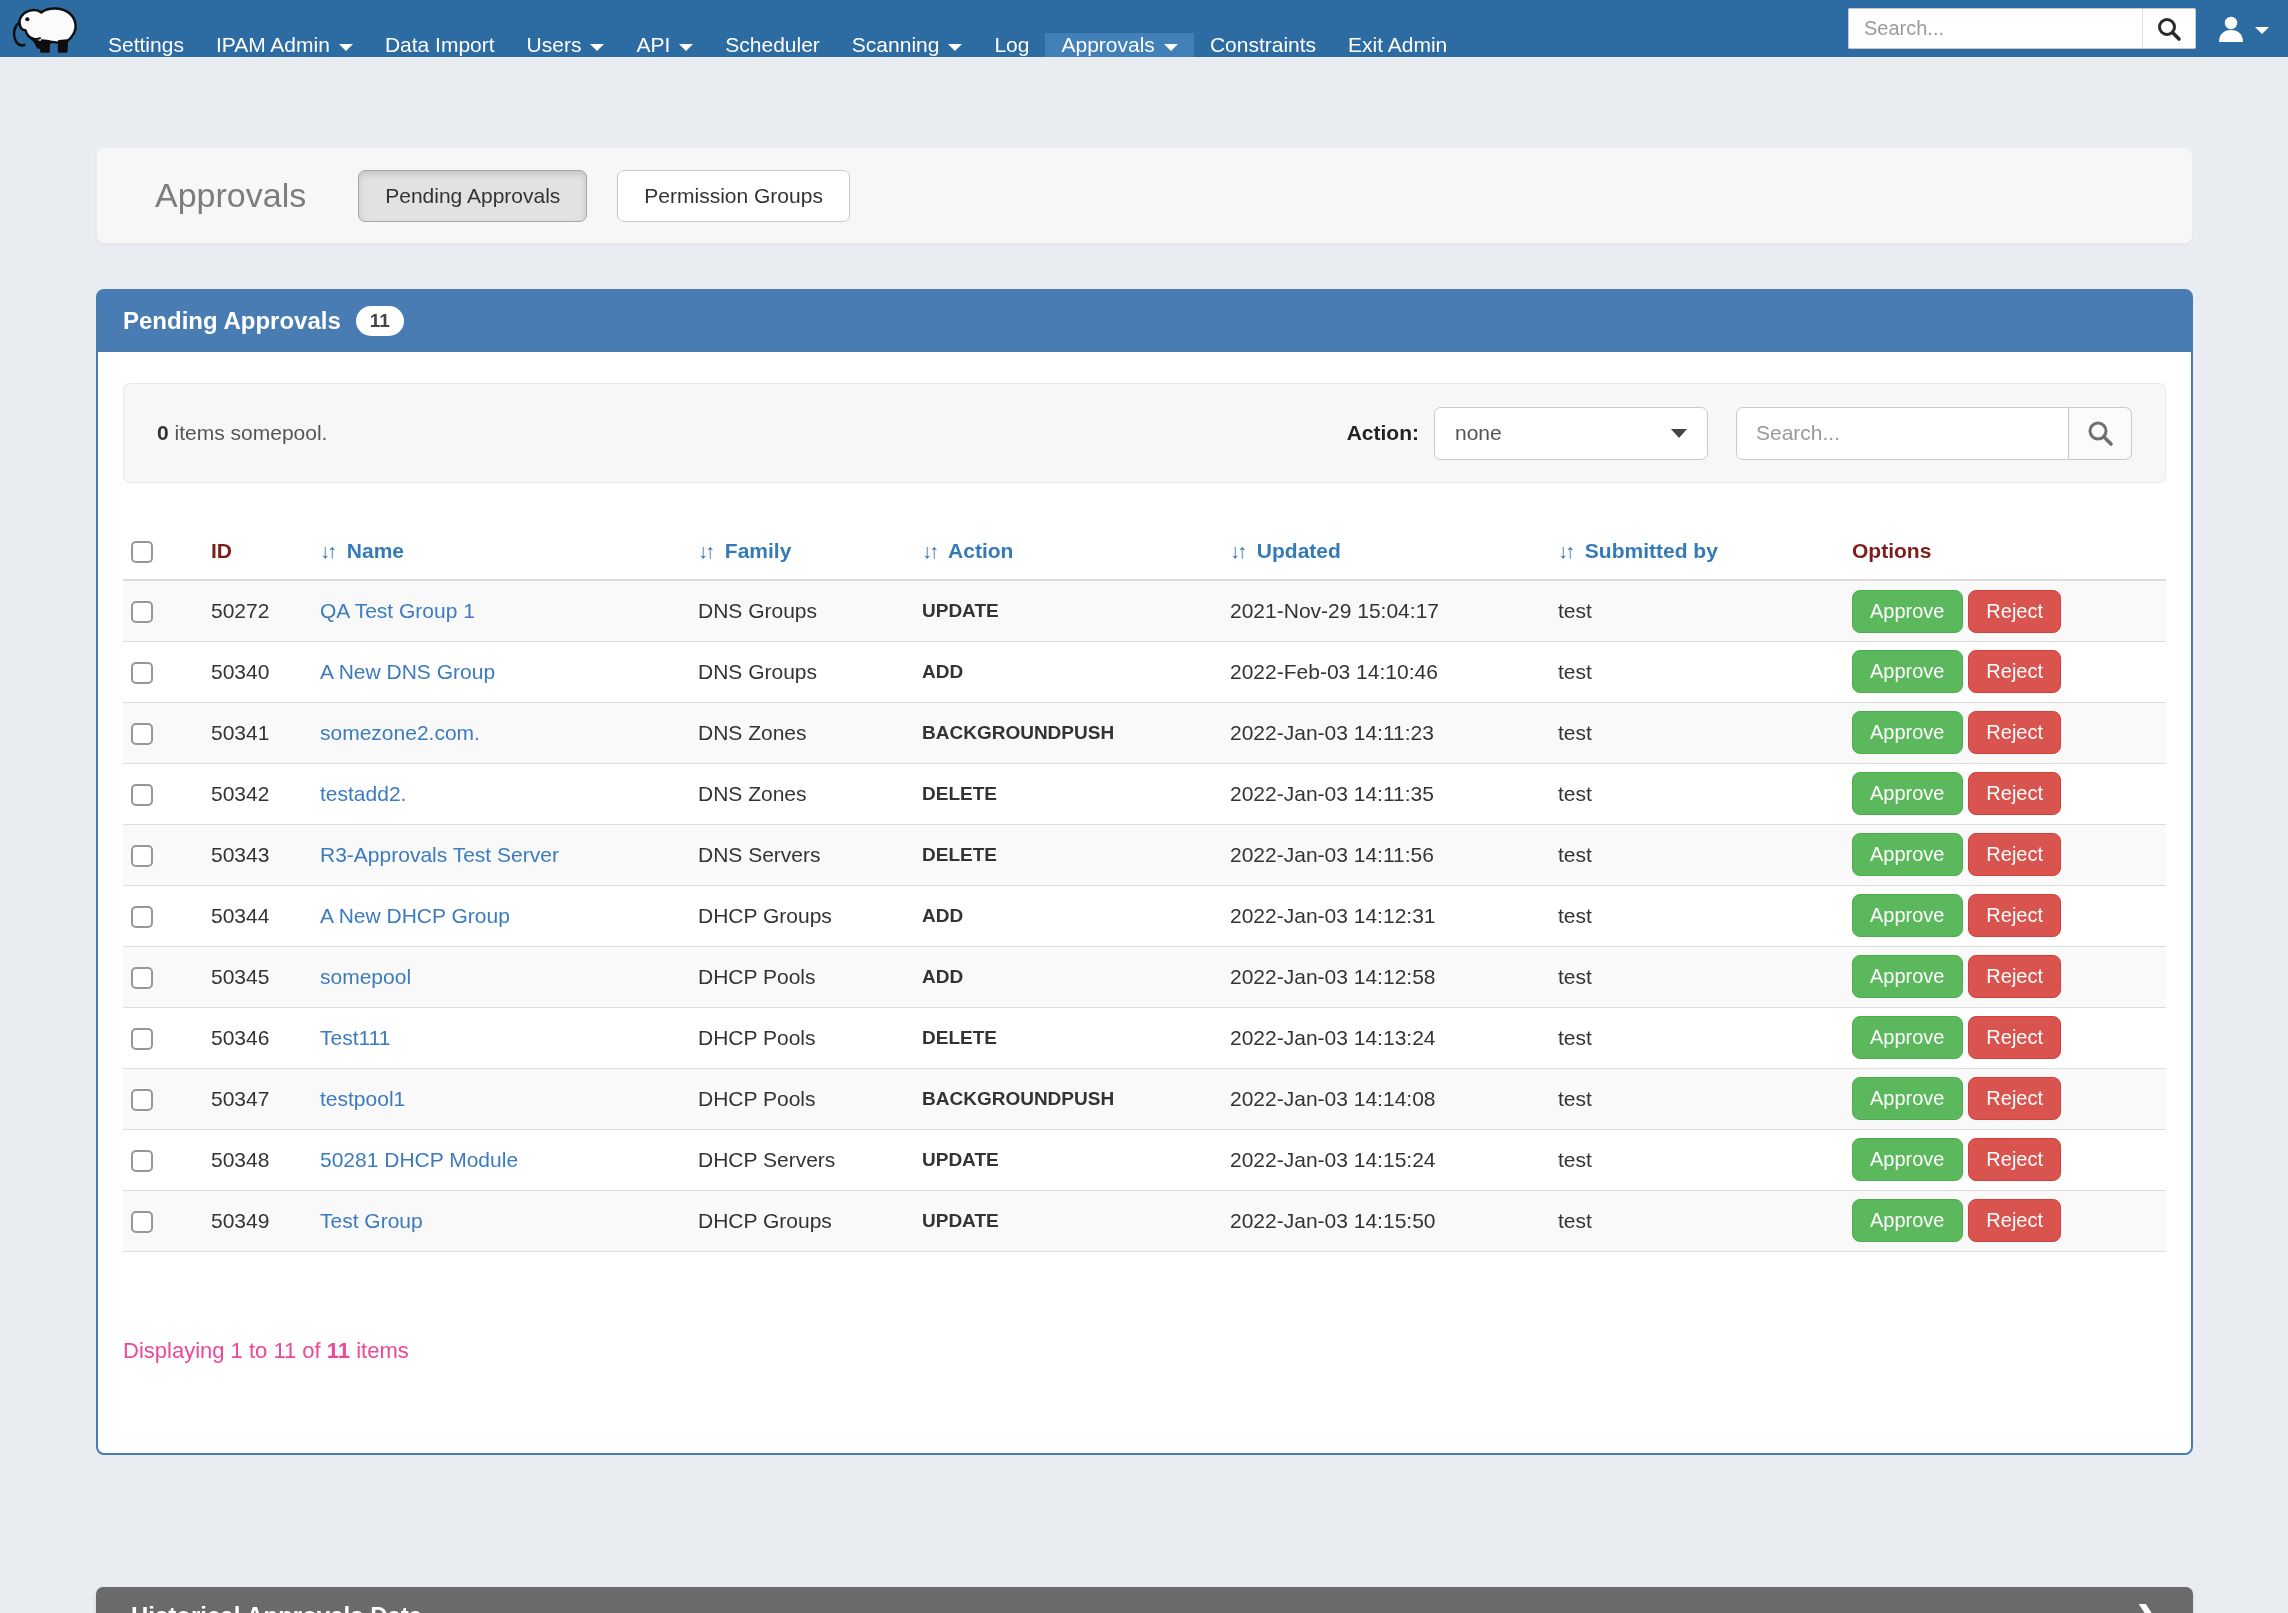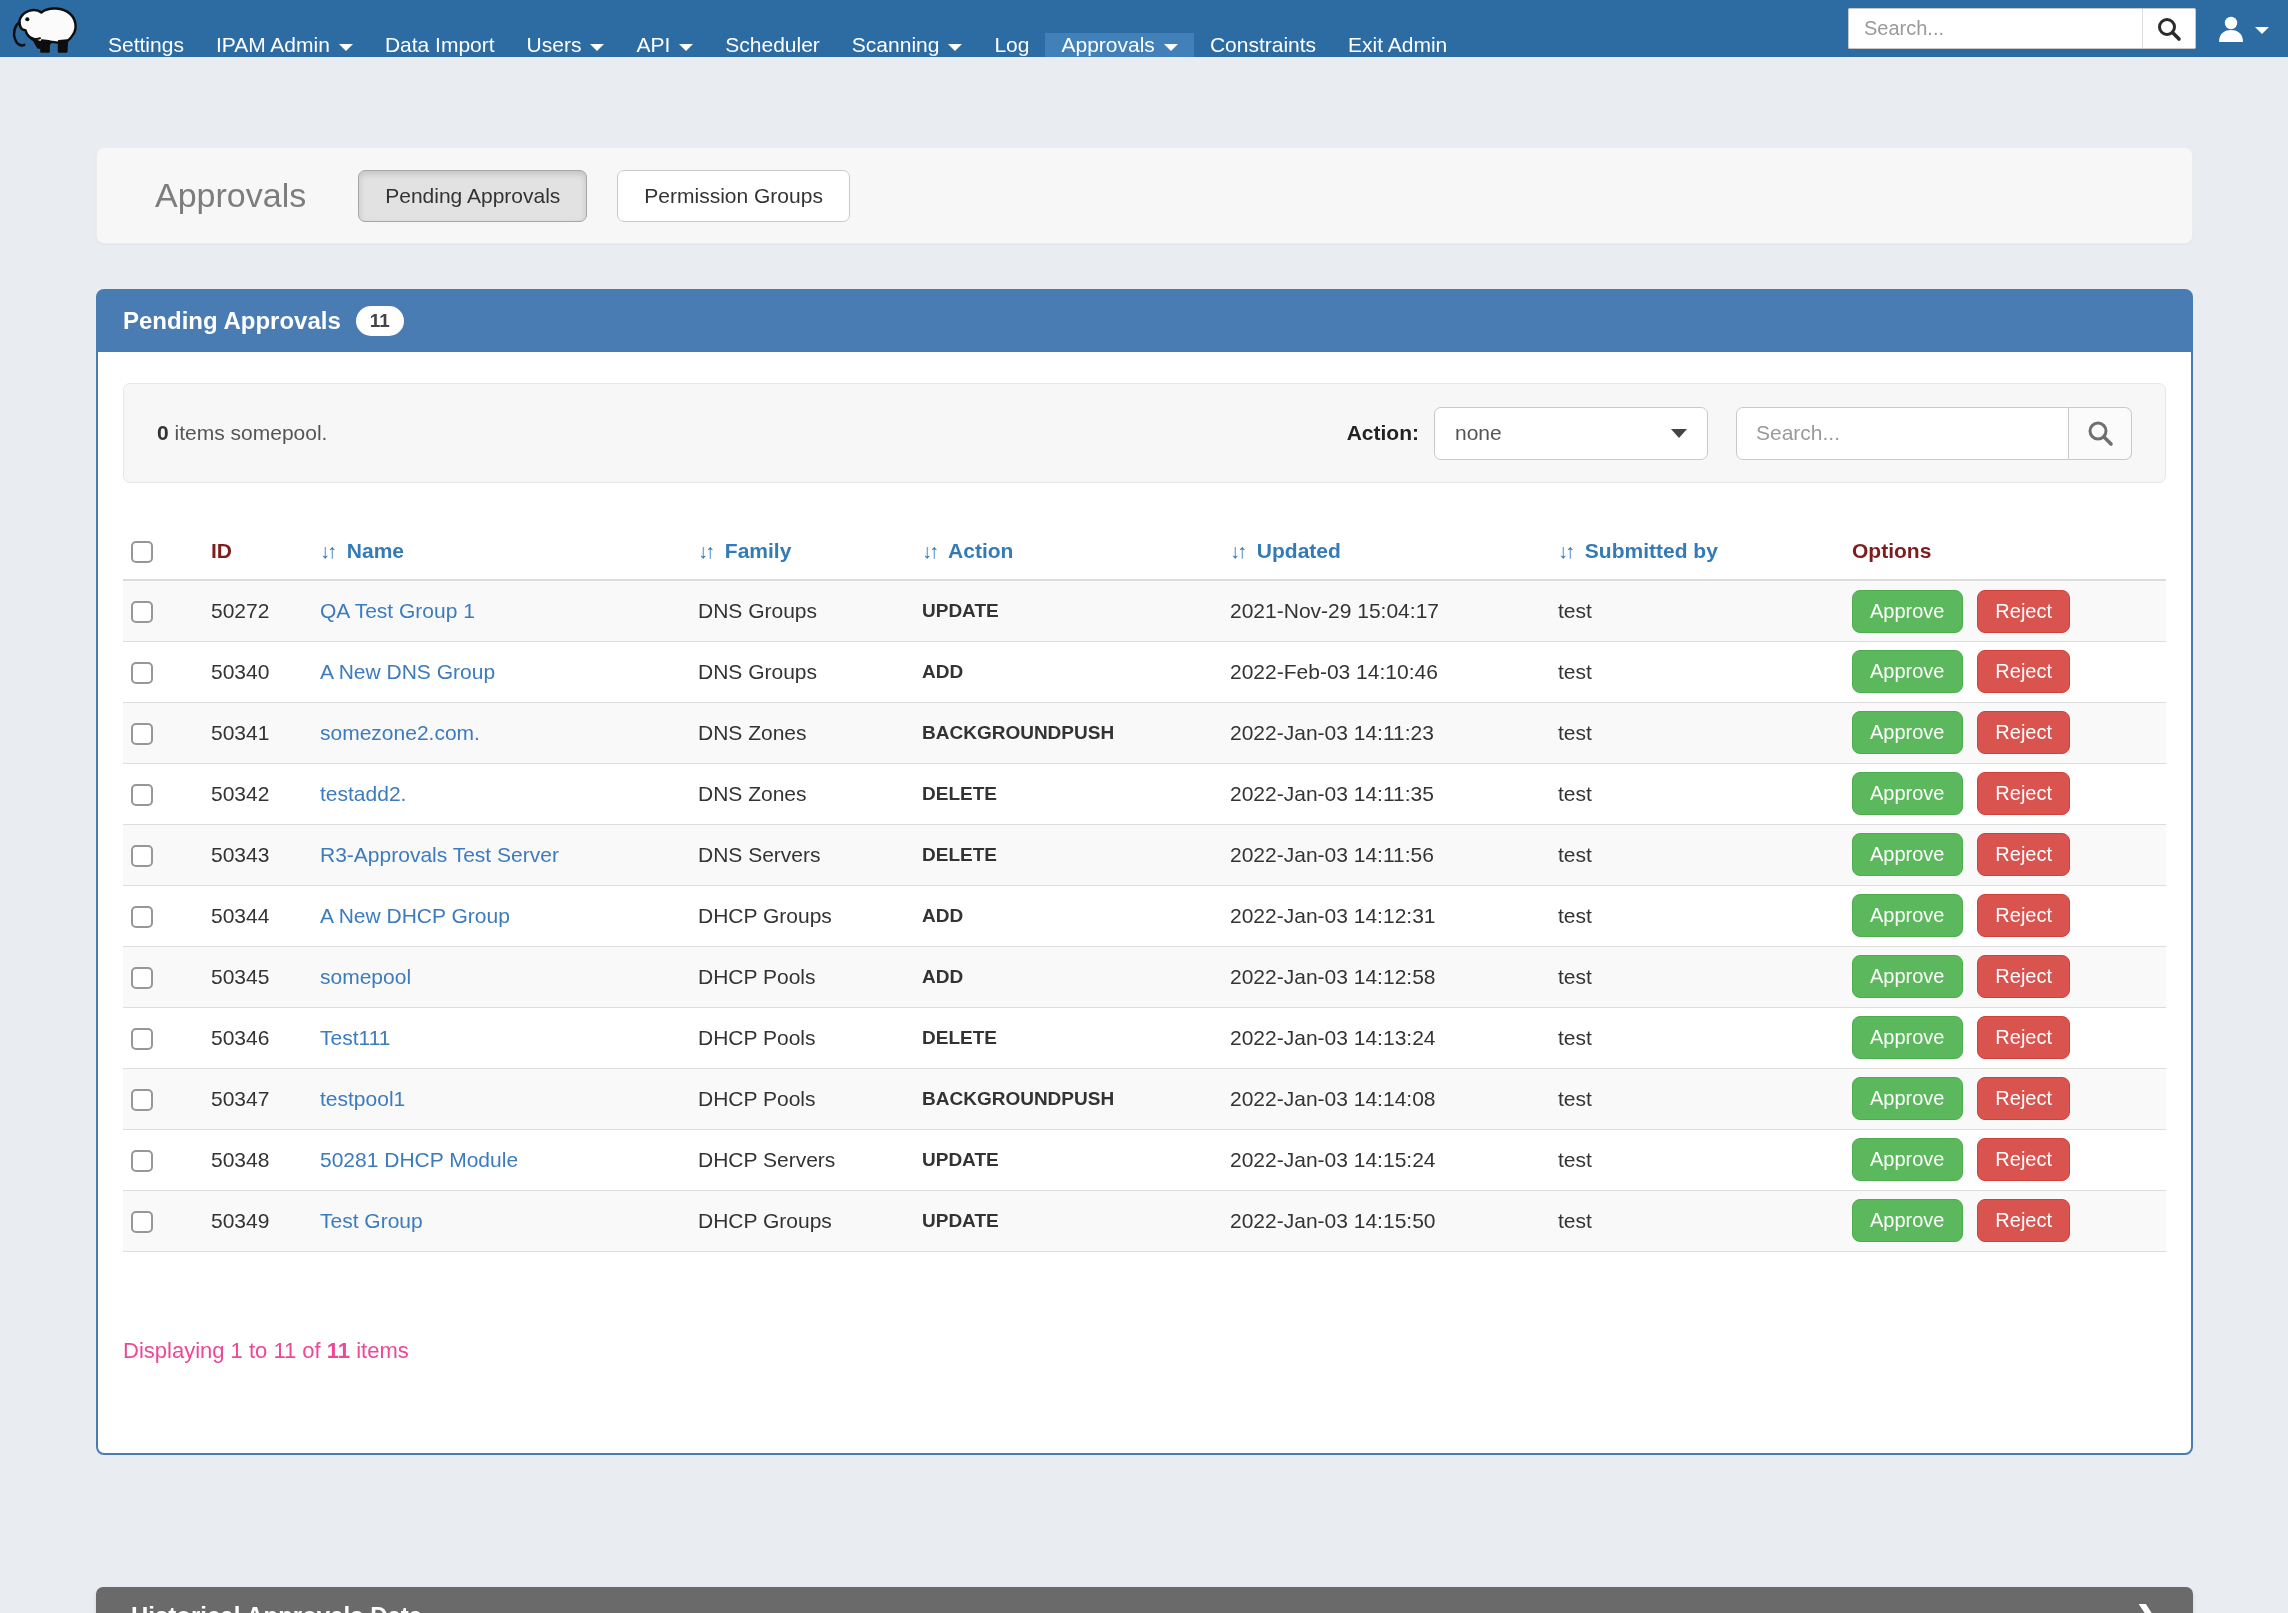--- a/index.html
+++ b/index.html
@@ -121,21 +121,21 @@
   td.c-action { font-weight: bold; font-size: 19px; }
   .checkbox {
     display: inline-block; width: 22px; height: 22px; background: #fff;
     border: 2px solid #979797; border-radius: 5px; cursor: pointer; vertical-align: middle;
   }
   .btn-approve, .btn-reject {
     color: #fff; font-size: 20px; padding: 9px 17px; border-radius: 8px; cursor: pointer;
     font-family: "Liberation Sans", sans-serif;
   }
   .btn-approve { background: #5cb85c; border: 1px solid #4cae4c; }
-  .btn-reject { background: #d9534f; border: 1px solid #d43f3a; margin-left: 9px; }
+  .btn-reject { background: #d9534f; border: 1px solid #d43f3a; margin-left: 0; }
   .table-footer { text-align: left; margin-top: 86px; font-size: 22px; color: #ec4899; }
 
   
   .history-bar {
     position: absolute; left: 96px; top: 1587px; width: 2097px; height: 57px;
     background: #6a6a6a; border-radius: 7px; color: #fff;
     display: flex; align-items: center; padding: 0 35px; cursor: pointer;
     box-shadow: 0 3px 4px rgba(0,0,0,0.12);
   }
   .history-title { font-weight: bold; font-size: 24px; }

